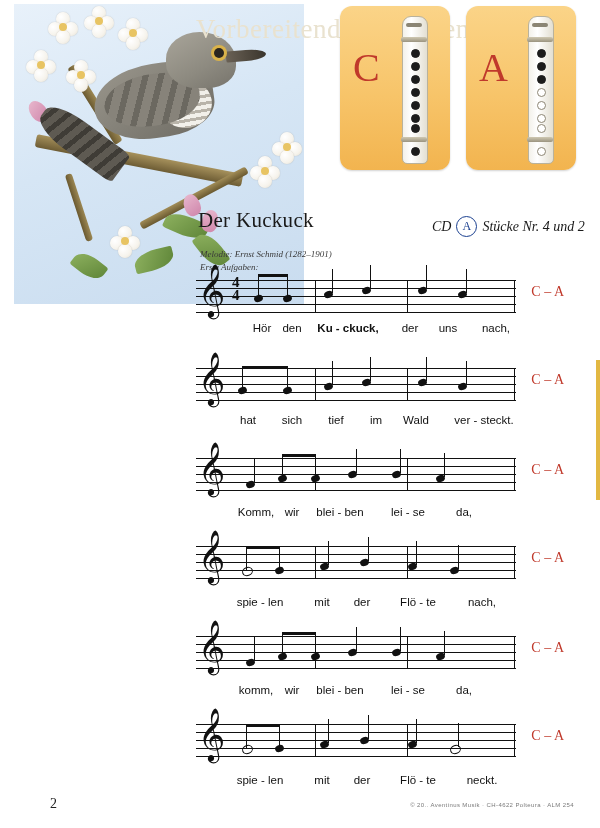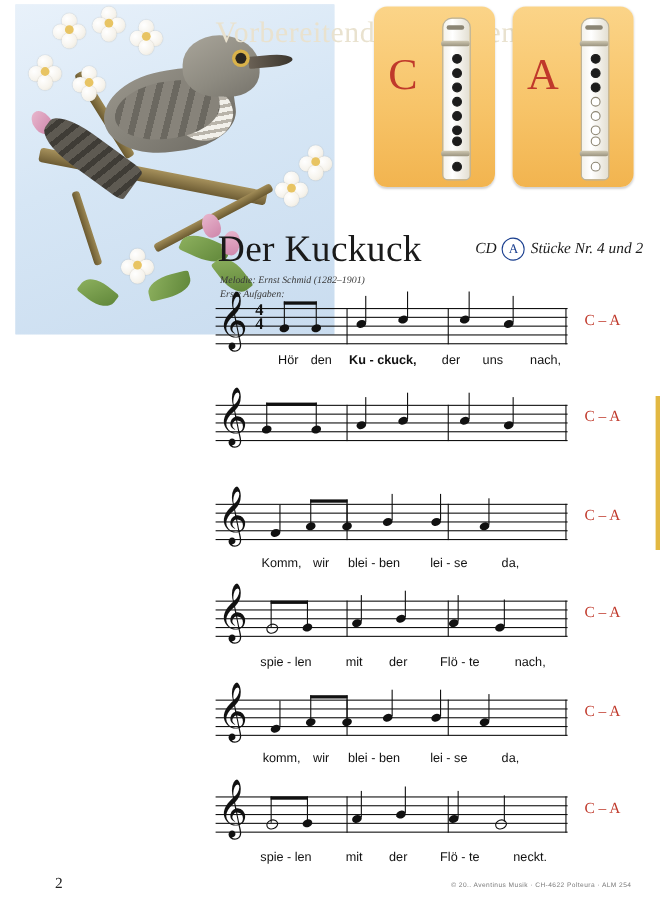--- a/index.html
+++ b/index.html
@@ -190,21 +190,21 @@
     font-family: "Liberation Serif", serif;
     font-size: 27px;
     color: #e9e2cf;
     letter-spacing: .5px;
     white-space: nowrap;
   }
   .song-title {
     position: absolute;
     left: 198px; top: 208px;
     font-family: "Liberation Serif", serif;
-    font-size: 34px;
+    font-size: 21px;
     color: #1a1a1a;
     letter-spacing: .3px;
   }
   .composer {
     position: absolute;
     left: 200px; top: 249px;
     font-family: "Liberation Serif", serif;
     font-style: italic;
     font-size: 9px;
     color: #3a3a3a;
@@ -558,20 +558,28 @@
       <div class="note" style="left:128px; top:15px;"></div>
       <div class="stem" style="left:136px; top:-7px;"></div>
       <div class="note" style="left:166px; top:11px;"></div>
       <div class="stem" style="left:174px; top:-11px;"></div>
 
       <div class="note" style="left:222px; top:11px;"></div>
       <div class="stem" style="left:230px; top:-11px;"></div>
       <div class="note" style="left:262px; top:15px;"></div>
       <div class="stem" style="left:270px; top:-7px;"></div>
     </div>
+    <div class="lyrics" style="top:46px;">
+      <span style="left:52px;">hat</span>
+      <span style="left:96px;">sich</span>
+      <span style="left:140px;">tief</span>
+      <span style="left:180px;">im</span>
+      <span style="left:220px;">Wald</span>
+      <span style="left:288px;">ver - steckt.</span>
+    </div>
     <div class="chord">C – A</div>
   </div>
 
   <div class="system" style="top:458px;">
     <div class="staff">
       <div class="line"></div>
         <div class="line"></div>
         <div class="line"></div>
         <div class="line"></div>
         <div class="line"></div>

